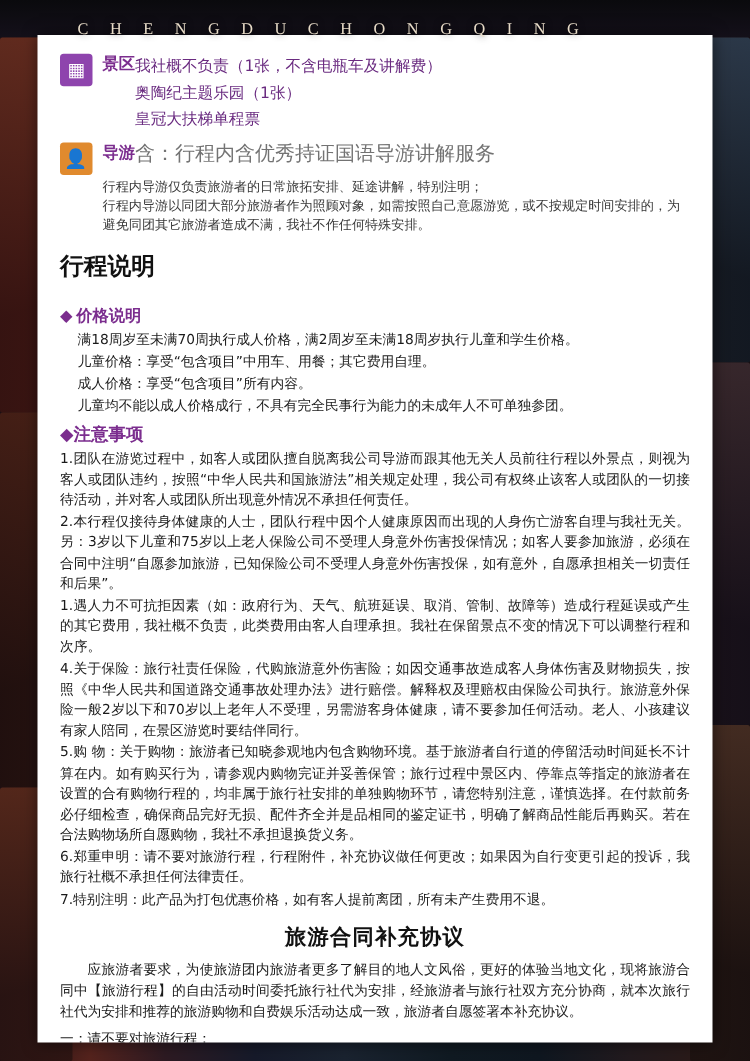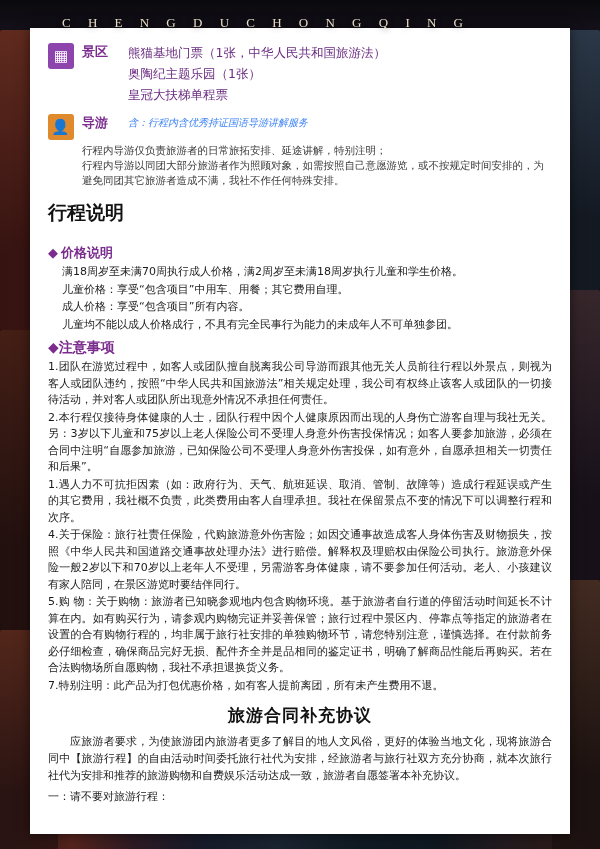--- a/index.html
+++ b/index.html
@@ -95,37 +95,36 @@
     font-size: 15px;
     margin-right: 8px;
     margin-top: 1px;
   }
   .badge-icon.guide { background: #e08a2e; }
   .info-label {
     color: #7b2d8e;
     font-weight: bold;
     font-size: 13px;
     flex: 0 0 auto;
-    margin-right: 20px;
+    margin-right: 0;
     line-height: 20px;
     font-family: "DejaVu Sans", sans-serif;
     text-align: right;
   }
   .info-body {
     flex: 1 1 auto;
     font-size: 12.5px;
     color: #6a2b80;
     line-height: 21px;
   }
   .info-body .line { white-space: nowrap; }
   .guide-body {
-    color: #3b82f6;
-    font-size: 10px;
+    color: #737373;
+    font-size: 16px;
     line-height: 20px;
-    font-style: italic;
   }
   .small-note {
     font-size: 10.5px;
     color: #3a3a3a;
     line-height: 15px;
     margin-left: 34px;
     margin-top: 3px;
   }
 
   
@@ -201,21 +200,21 @@
 </div>
 
 <div class="city-strip">C H E N G D U C H O N G Q I N G</div>
 
 <div class="sheet">
 
   <div class="info-row">
     <div class="badge-icon">▦</div>
     <div class="info-label">景区</div>
     <div class="info-body">
-      <div class="line">熊猫基地门票（1张，中华人民共和国旅游法）</div>
+      <div class="line">我社概不负责（1张，不含电瓶车及讲解费）</div>
       <div class="line">奥陶纪主题乐园（1张）</div>
       <div class="line">皇冠大扶梯单程票</div>
     </div>
   </div>
 
   <div class="info-row" style="margin-top:8px;">
     <div class="badge-icon guide">👤</div>
     <div class="info-label">导游</div>
     <div class="guide-body">含：行程内含优秀持证国语导游讲解服务</div>
   </div>
@@ -234,20 +233,21 @@
 
   <div class="notice-head">
     <span class="dot">◆</span><span>注意事项</span>
   </div>
   <div class="notice-list">
     <div class="para">1.团队在游览过程中，如客人或团队擅自脱离我公司导游而跟其他无关人员前往行程以外景点，则视为客人或团队违约，按照“中华人民共和国旅游法”相关规定处理，我公司有权终止该客人或团队的一切接待活动，并对客人或团队所出现意外情况不承担任何责任。</div>
     <div class="para">2.本行程仅接待身体健康的人士，团队行程中因个人健康原因而出现的人身伤亡游客自理与我社无关。另：3岁以下儿童和75岁以上老人保险公司不受理人身意外伤害投保情况；如客人要参加旅游，必须在合同中注明“自愿参加旅游，已知保险公司不受理人身意外伤害投保，如有意外，自愿承担相关一切责任和后果”。</div>
     <div class="para">1.遇人力不可抗拒因素（如：政府行为、天气、航班延误、取消、管制、故障等）造成行程延误或产生的其它费用，我社概不负责，此类费用由客人自理承担。我社在保留景点不变的情况下可以调整行程和次序。</div>
     <div class="para">4.关于保险：旅行社责任保险，代购旅游意外伤害险；如因交通事故造成客人身体伤害及财物损失，按照《中华人民共和国道路交通事故处理办法》进行赔偿。解释权及理赔权由保险公司执行。旅游意外保险一般2岁以下和70岁以上老年人不受理，另需游客身体健康，请不要参加任何活动。老人、小孩建议有家人陪同，在景区游览时要结伴同行。</div>
     <div class="para">5.购  物：关于购物：旅游者已知晓参观地内包含购物环境。基于旅游者自行道的停留活动时间延长不计算在内。如有购买行为，请参观内购物完证并妥善保管；旅行过程中景区内、停靠点等指定的旅游者在设置的合有购物行程的，均非属于旅行社安排的单独购物环节，请您特别注意，谨慎选择。在付款前务必仔细检查，确保商品完好无损、配件齐全并是品相同的鉴定证书，明确了解商品性能后再购买。若在合法购物场所自愿购物，我社不承担退换货义务。</div>
+    <div class="para">6.郑重申明：请不要对旅游行程，行程附件，补充协议做任何更改；如果因为自行变更引起的投诉，我旅行社概不承担任何法律责任。</div>
     <div class="para">7.特别注明：此产品为打包优惠价格，如有客人提前离团，所有未产生费用不退。</div>
   </div>
 
   <div class="contract-title">旅游合同补充协议</div>
   <div class="contract-para">应旅游者要求，为使旅游团内旅游者更多了解目的地人文风俗，更好的体验当地文化，现将旅游合同中【旅游行程】的自由活动时间委托旅行社代为安排，经旅游者与旅行社双方充分协商，就本次旅行社代为安排和推荐的旅游购物和自费娱乐活动达成一致，旅游者自愿签署本补充协议。</div>
   <div class="contract-item">一：请不要对旅游行程：</div>
 
 </div>
 
 </body></html>

